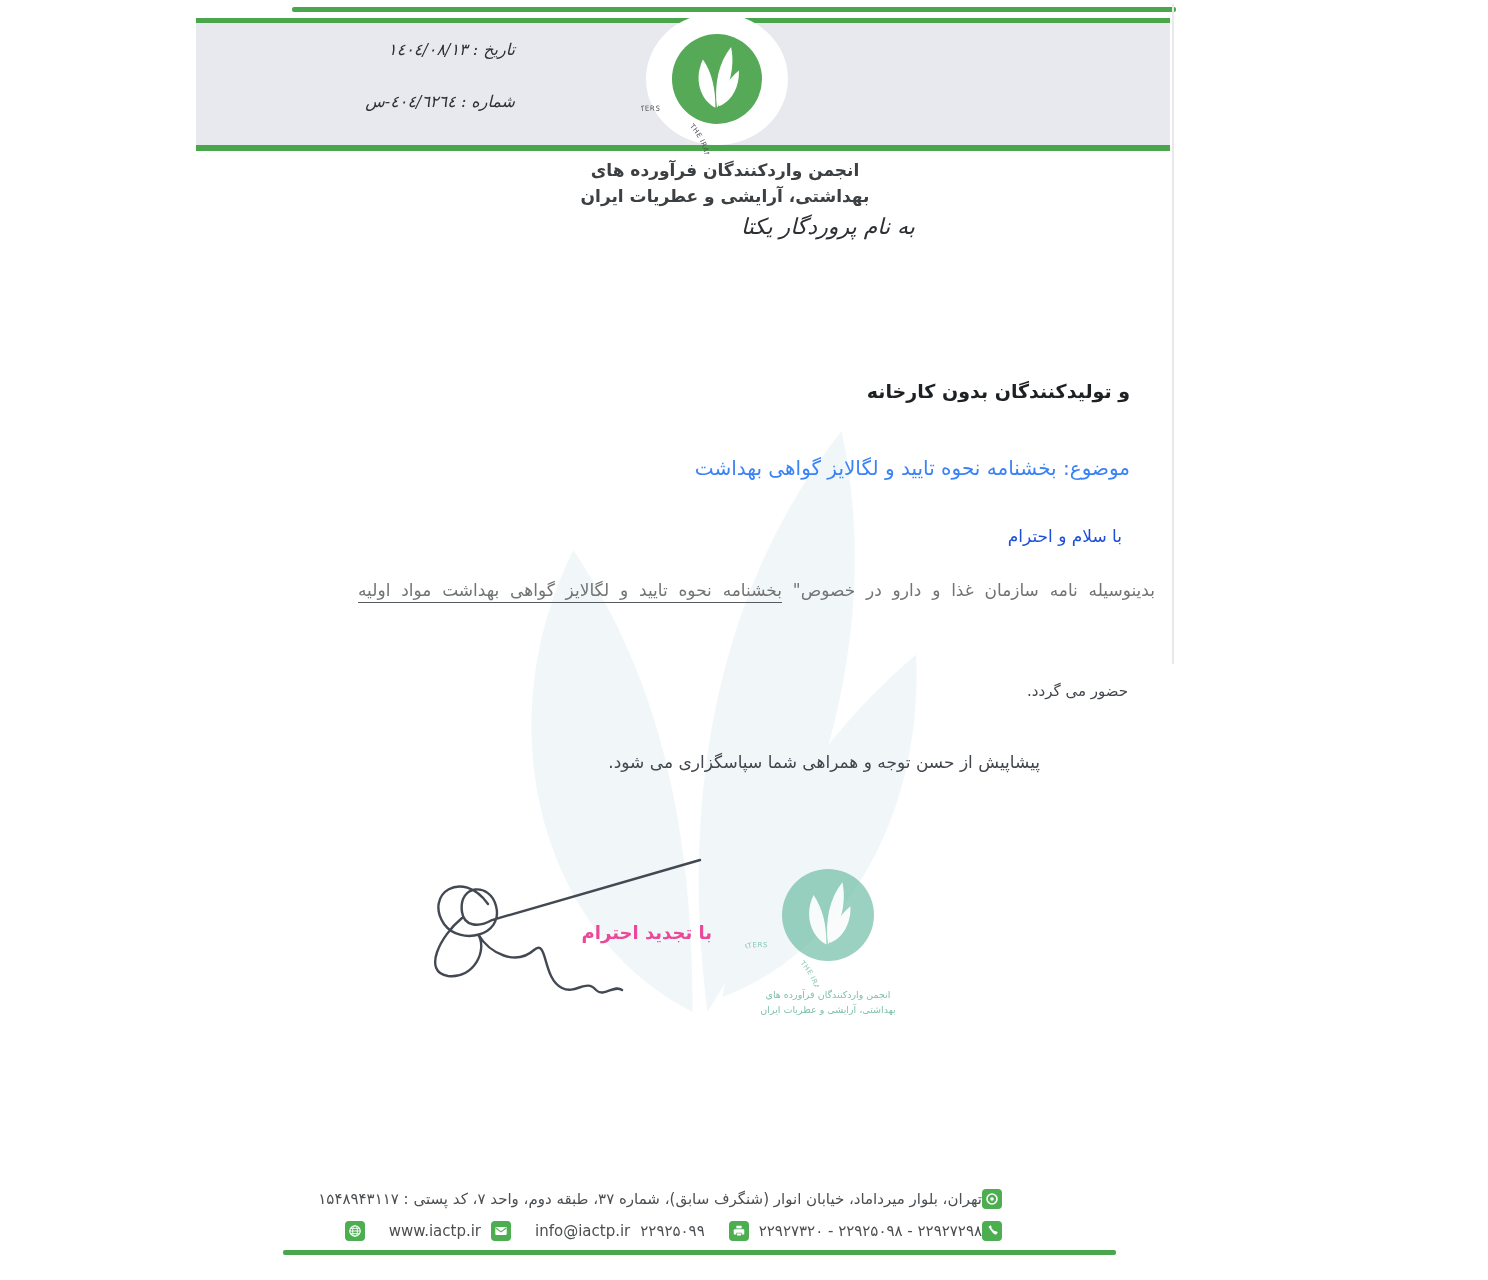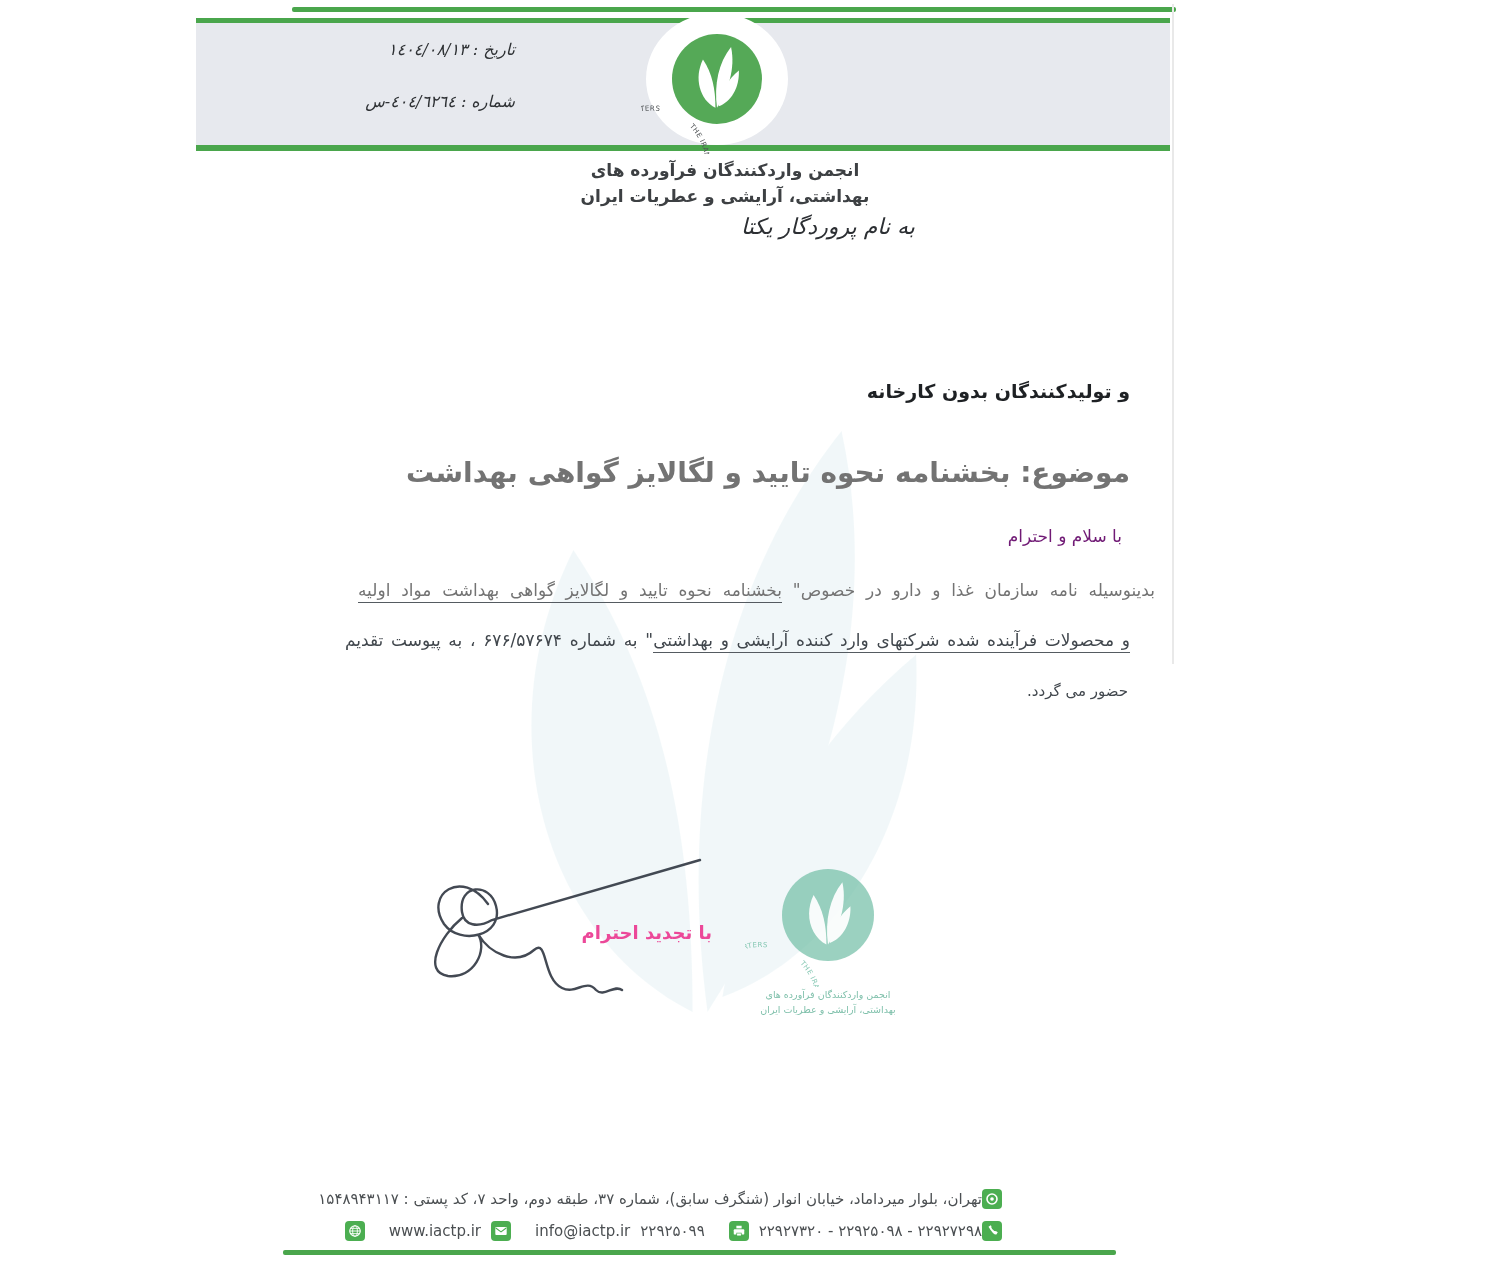--- a/index.html
+++ b/index.html
@@ -23,22 +23,22 @@
   .orgname{left:570px;top:153px;width:310px;text-align:center;direction:rtl;
            font-size:17px;line-height:1.55;font-weight:600;color:#3d4043;}
   .bismillah{left:655px;top:210px;width:260px;text-align:right;direction:rtl;
              font-size:22px;font-style:italic;color:#2c2f33;
              font-family:"DejaVu Serif","DejaVu Sans",serif;}
   
   .rtl{direction:rtl;unicode-bidi:plaintext;}
   .h1{right:358px;top:330px;width:737px;font-size:19px;font-weight:bold;color:#1e2124;
       text-align:justify;text-align-last:justify;line-height:1.4;}
   .h2{right:358px;top:376px;font-size:19px;font-weight:bold;color:#1e2124;}
-  .subject{right:358px;top:452px;font-size:28px;font-weight:bold;color:#737373;}
-  .salutation{right:366px;top:522px;font-size:17px;color:#701a75;}
+  .subject{right:358px;top:452px;font-size:20px;font-weight:normal;color:#3b82f6;}
+  .salutation{right:366px;top:522px;font-size:17px;color:#1d4ed8;}
   .p1{right:333px;top:572px;width:797px;font-size:17px;color:#737373;
       text-align:justify;text-align-last:justify;line-height:1.7;}
   .p2{right:358px;top:622px;width:785px;font-size:17px;color:#41474d;
       text-align:justify;text-align-last:justify;line-height:1.7;}
   .p3{right:360px;top:678px;font-size:15px;color:#41474d;}
   .closing{right:448px;top:748px;font-size:17px;color:#41474d;}
   .uline{text-decoration:none;border-bottom:1.5px solid #555b61;padding-bottom:2px;}
   
   .sig1{right:776px;top:918px;font-size:18px;font-weight:bold;color:#ec4899;}
   .sig2{right:773px;top:962px;font-size:18px;font-weight:bold;color:#1e2124;}
@@ -99,23 +99,23 @@
   <svg class="abs watermark" width="745" height="810" viewBox="0 0 100 100" preserveAspectRatio="xMidYMid meet">
     <use href="#leafmark" fill="#5fa9bb"></use>
   </svg>
 
   <div class="abs rtl h2">و تولیدکنندگان بدون کارخانه</div>
   <div class="abs rtl subject">موضوع: بخشنامه نحوه تایید و لگالایز گواهی بهداشت</div>
   <div class="abs rtl salutation">با سلام و احترام</div>
 
   <div class="abs rtl p1"><span>بدینوسیله نامه سازمان غذا و دارو در خصوص"</span> <span class="uline">بخشنامه نحوه تایید و لگالایز گواهی بهداشت مواد اولیه</span></div>
 
-  <div class="abs rtl p2"><span class="uline">و محصولات فرآینده شده شرکتهای وارد کننده آرایشی و بهداشتی</span><span>" به شماره ۶۷۶/۵۷۶۷۴ ، به پیوست تقدیم</span></div>
 
   <div class="abs rtl p3">حضور می گردد.</div>
+  <div class="abs rtl closing">پیشاپیش از حسن توجه و همراهی شما سپاسگزاری می شود.</div>
 
   <svg class="abs sigsvg" width="320" height="190" viewBox="0 0 320 190">
     <path d="M88 72 C62 36 24 62 44 92 C60 114 104 104 96 74 C90 50 58 52 62 80 C64 94 78 96 92 88 L300 28
              M62 86 C40 104 22 140 48 144 C74 147 88 118 78 102 C90 122 116 134 134 118
              C148 106 142 146 162 156 C176 163 186 146 196 158 C204 166 214 152 222 158" fill="none" stroke="#333a44" stroke-width="2.4" stroke-linecap="round" opacity="0.92"></path>
   </svg>
   <div class="abs rtl sig1">با تجدید احترام</div>
 
   <svg class="abs stampsvg" width="166" height="150" viewBox="0 0 166 150">
     <defs>

